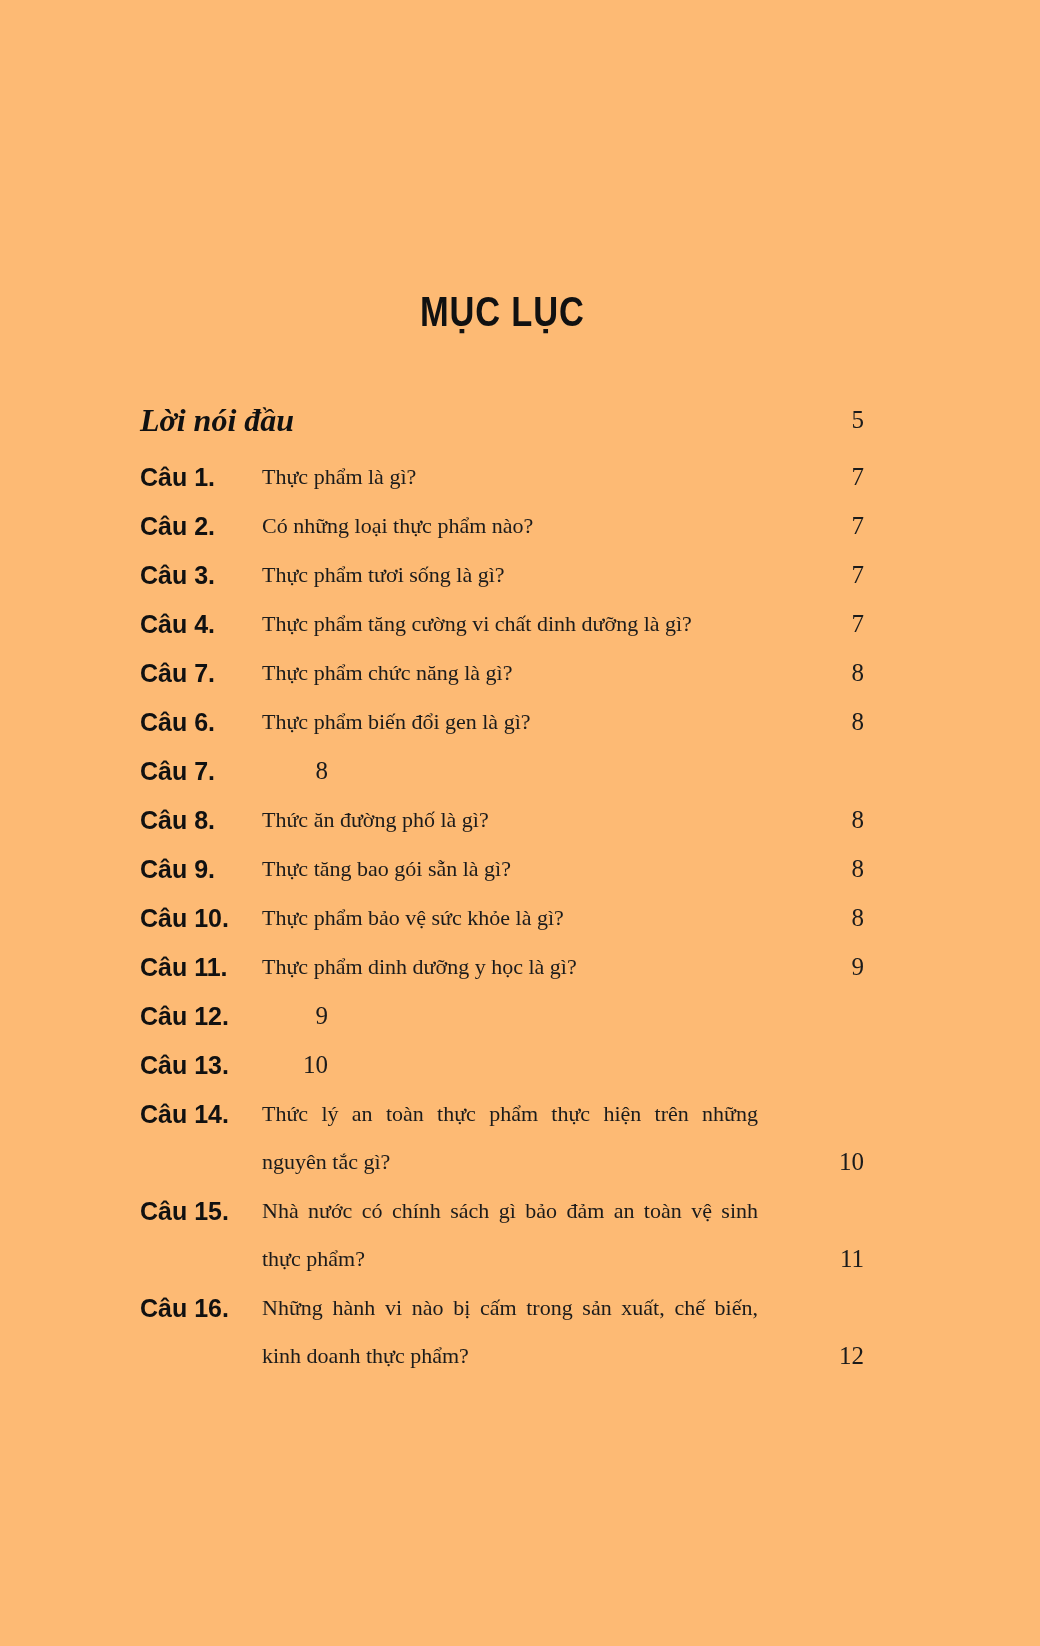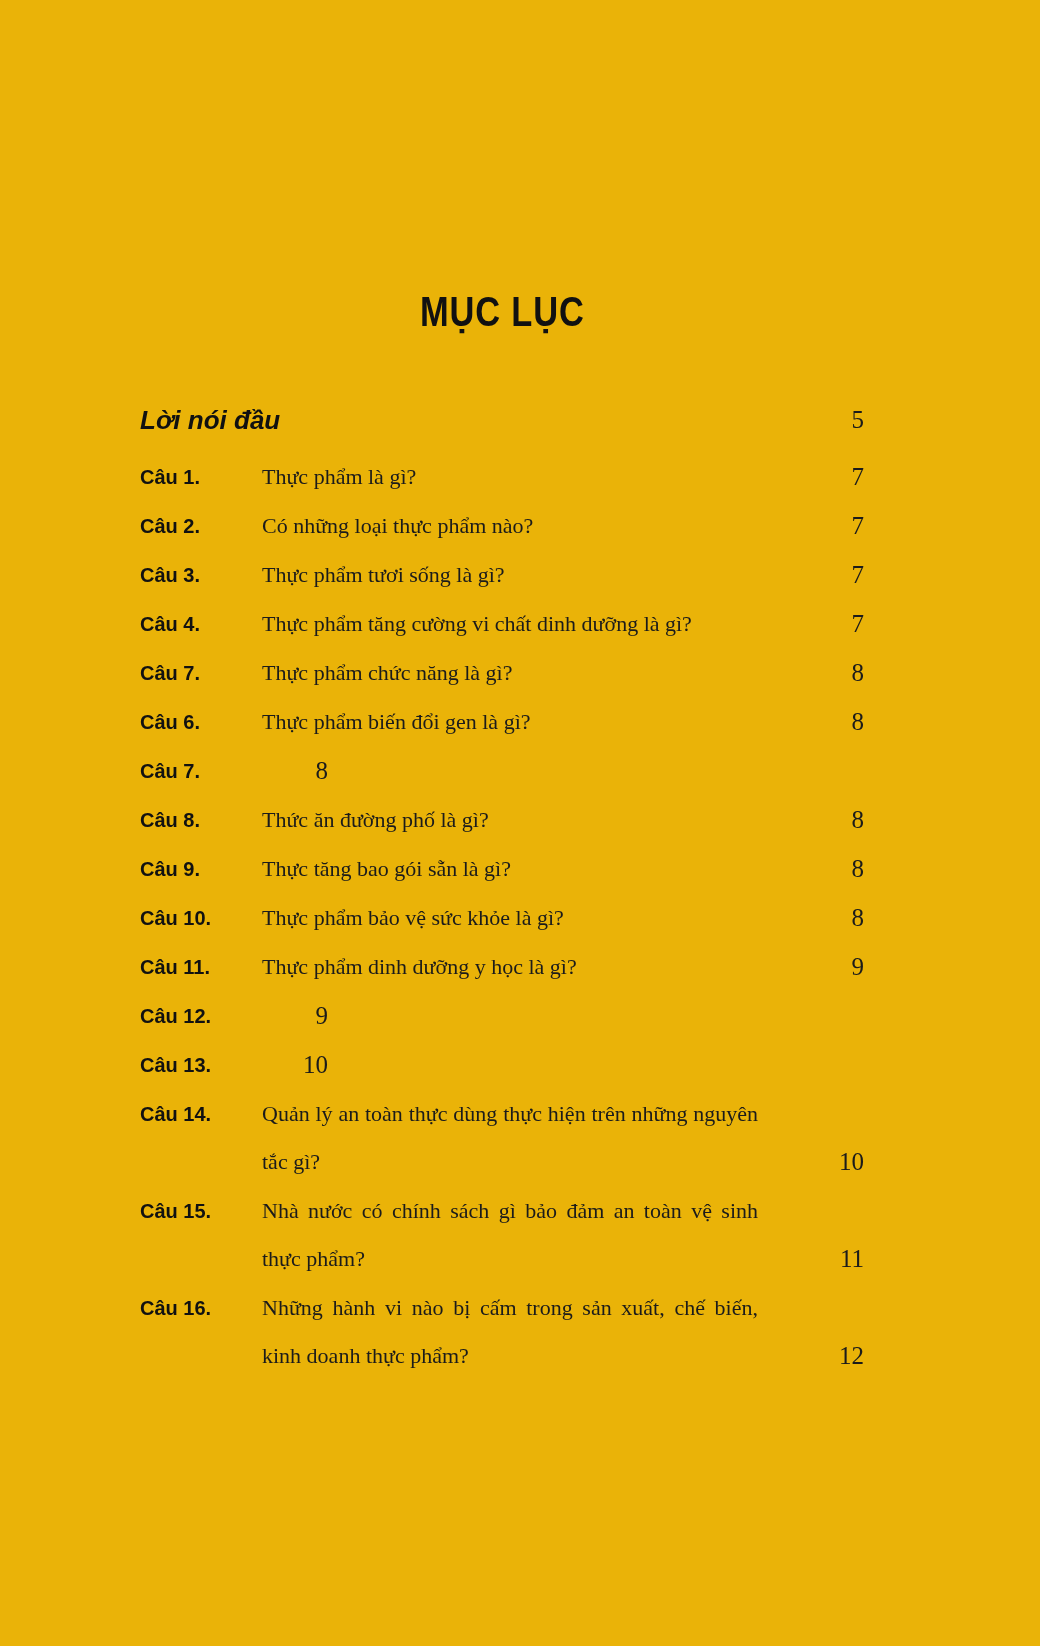--- a/index.html
+++ b/index.html
@@ -11,21 +11,21 @@
     height: 1646px;
     background: #ffffff;
     color: #161616;
     font-family: "Liberation Serif", serif;
     overflow: hidden;
   }
   .doc-page {
     position: relative;
     width: 1040px;
     height: 1646px;
-    background: #eab308;
+    background: #fdba74;
   }
   .title-wrap {
     position: absolute;
     top: 288px;
     left: 140px;
     width: 724px;
     text-align: center;
   }
   .doc-title {
     display: inline-block;
@@ -51,21 +51,21 @@
     margin-bottom: 1px;
   }
   .cell {
     line-height: 48px;
   }
   .lbl {
     flex: 0 0 122px;
     align-self: flex-start;
     font-family: "Liberation Sans", sans-serif;
     font-weight: bold;
-    font-size: 20px;
+    font-size: 25px;
     white-space: nowrap;
     color: #111111;
   }
   .txt {
     flex: 1;
     font-size: 22px;
     text-align: justify;
     padding-right: 40px;
     color: #1b1b1b;
   }
@@ -73,24 +73,24 @@
     flex: 0 0 66px;
     text-align: right;
     font-size: 25px;
     color: #1b1b1b;
   }
   .toc-row.preface {
     margin-bottom: 9px;
   }
   .toc-row.preface .lbl {
     flex: 1;
-    font-family: Liberation Sans, sans-serif;
+    font-family: Liberation Serif, serif;
     font-style: italic;
     font-weight: bold;
-    font-size: 26px;
+    font-size: 32px;
   }
 </style>
 </head>
 <body>
 
 <div class="doc-page">
   <div class="title-wrap">
     <h1 class="doc-title">MỤC LỤC</h1>
   </div>
   <div class="toc" id="toc">
@@ -170,21 +170,21 @@
     <div class="cell pnum">9</div>
   </div>
 
   <div class="toc-row">
     <div class="cell lbl">Câu 13.</div>
     <div class="cell pnum">10</div>
   </div>
 
   <div class="toc-row">
     <div class="cell lbl">Câu 14.</div>
-    <div class="cell txt">Quản lý an toàn thực dùng thực hiện trên những nguyên tắc gì?</div>
+    <div class="cell txt">Thức lý an toàn thực phẩm thực hiện trên những nguyên tắc gì?</div>
     <div class="cell pnum">10</div>
   </div>
 
   <div class="toc-row">
     <div class="cell lbl">Câu 15.</div>
     <div class="cell txt">Nhà nước có chính sách gì bảo đảm an toàn vệ sinh thực phẩm?</div>
     <div class="cell pnum">11</div>
   </div>
 
   <div class="toc-row">

